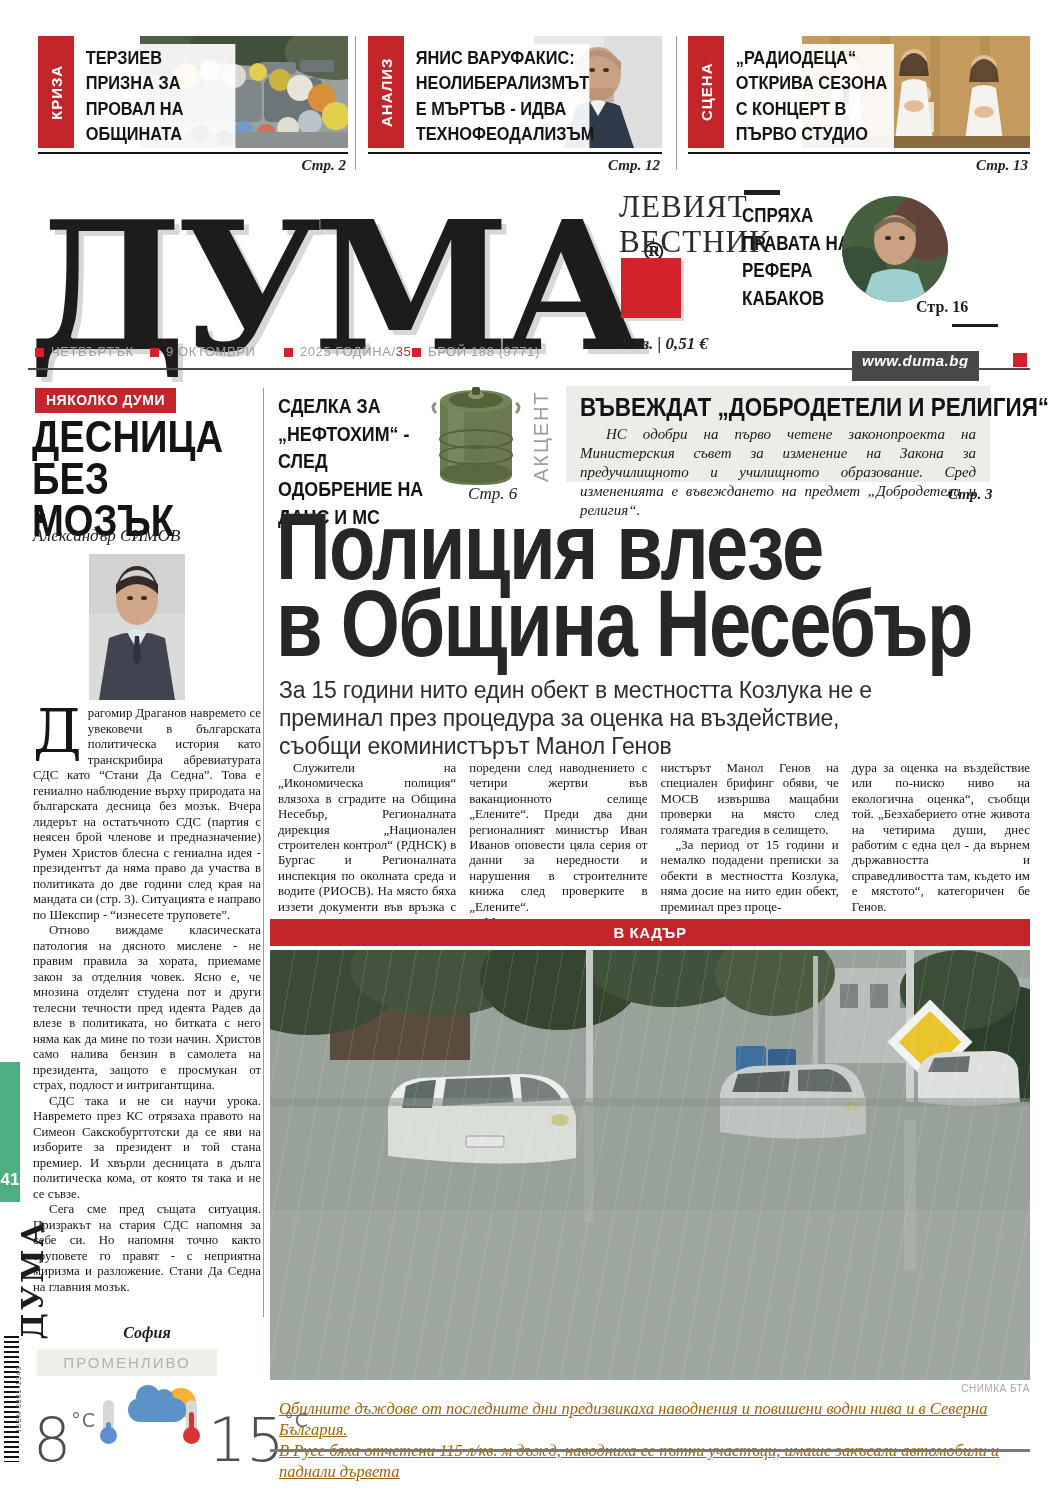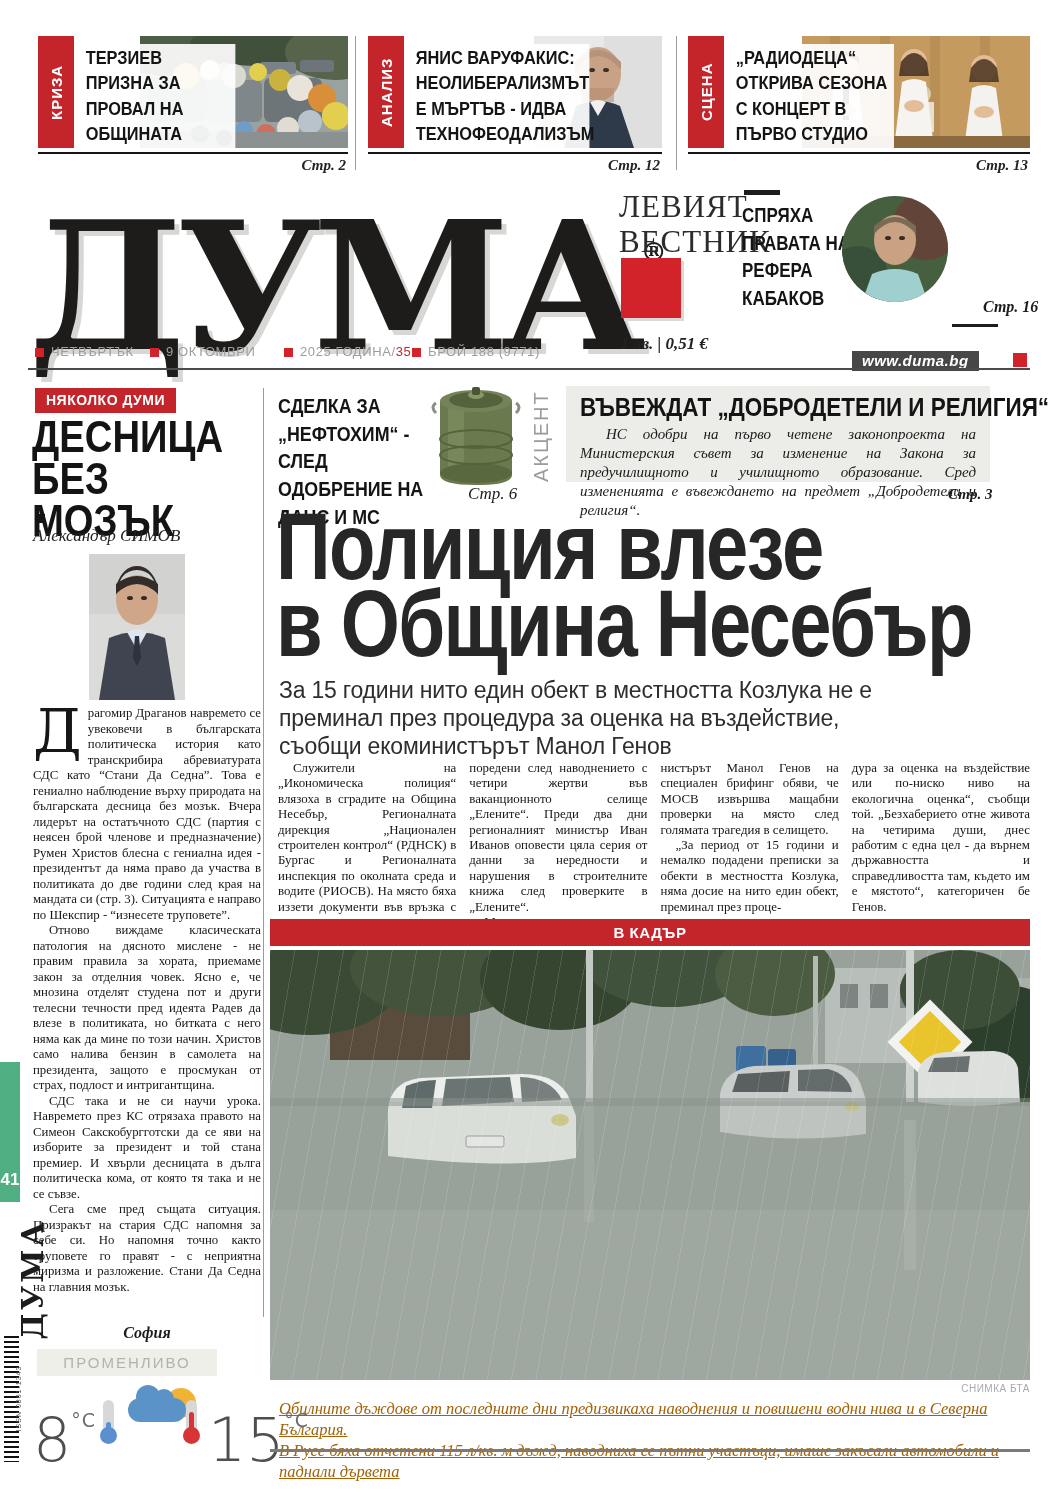--- a/index.html
+++ b/index.html
@@ -21,30 +21,30 @@
   
   .logo{position:absolute;left:28px;top:178px;font-family:"DejaVu Serif",serif;font-weight:700;
     font-size:178px;line-height:148px;letter-spacing:-9px;color:#1d1c1a;text-shadow:5px 5px 0 #d7d7d5;}
   .logo sup{font-size:26px;letter-spacing:0;vertical-align:88px;margin-left:4px;text-shadow:none;}
   .tagline{position:absolute;left:619px;top:190px;font-size:31px;line-height:1.12;letter-spacing:1px;color:#2c2c2c;}
   .redsq{position:absolute;left:621px;top:258px;width:60px;height:60px;background:#d2232a;box-shadow:3px 3px 0 #d9d9d7;}
   .promo-dash{position:absolute;left:744px;top:190px;width:36px;height:5px;background:#1d1d1d;}
   .promo-title{position:absolute;left:742px;top:202px;width:158px;font-family:"Liberation Sans",sans-serif;
     font-weight:800;font-size:20px;line-height:1.38;color:#141414;transform:scaleX(.85);transform-origin:left top;}
   .promo-photo{position:absolute;left:842px;top:196px;width:106px;height:106px;border-radius:50%;overflow:hidden;}
-  .promo-page{position:absolute;left:983px;top:298px;font-style:italic;font-weight:bold;font-size:16px;}
+  .promo-page{position:absolute;left:916px;top:298px;font-weight:bold;font-size:16px;}
   .promo-line{position:absolute;left:952px;top:324px;width:46px;height:3px;background:#1d1d1d;}
   .price{position:absolute;left:620px;top:334px;font-style:italic;font-weight:bold;font-size:17px;color:#222;}
   
   .dl-item{position:absolute;top:344px;font-family:"Liberation Sans",sans-serif;font-size:13px;
     letter-spacing:.6px;color:#9d9d9d;white-space:nowrap;}
   .dl-item .sq{display:inline-block;width:9px;height:9px;background:#d2232a;margin-right:7px;vertical-align:-1px;}
   .dl-red{color:#c4252b;}
   .site-box{position:absolute;left:852px;top:351px;background:#474747;color:#fff;font-family:"Liberation Sans",sans-serif;
-    font-weight:bold;font-style:italic;font-size:15px;padding:1px 10px 2px 10px;letter-spacing:.5px;}
+    font-weight:bold;font-style:italic;font-size:15px;padding:1px 10px 12px 10px;letter-spacing:.5px;}
   .site-sq{position:absolute;left:1013px;top:353px;width:14px;height:14px;background:#d2232a;}
   .toprule{position:absolute;left:28px;top:368px;width:1002px;height:2px;background:#4a4a4a;}
   
   .rubric{position:absolute;left:35px;top:388px;background:#c4252b;color:#fff;font-family:"Liberation Sans",sans-serif;
     font-weight:bold;font-size:14px;letter-spacing:.5px;padding:4px 11px 5px 11px;}
   .op-title{position:absolute;left:32px;top:416px;font-family:"Liberation Sans",sans-serif;font-weight:800;
     font-size:45px;line-height:42px;color:#141414;transform:scaleX(.85);transform-origin:left top;}
   .op-bullet{position:absolute;left:36px;top:514px;width:9px;height:9px;background:#141414;}
   .op-author{position:absolute;left:33px;top:526px;font-style:italic;font-size:17px;color:#222;}
   .op-photo{position:absolute;left:89px;top:554px;width:96px;height:146px;overflow:hidden;}

